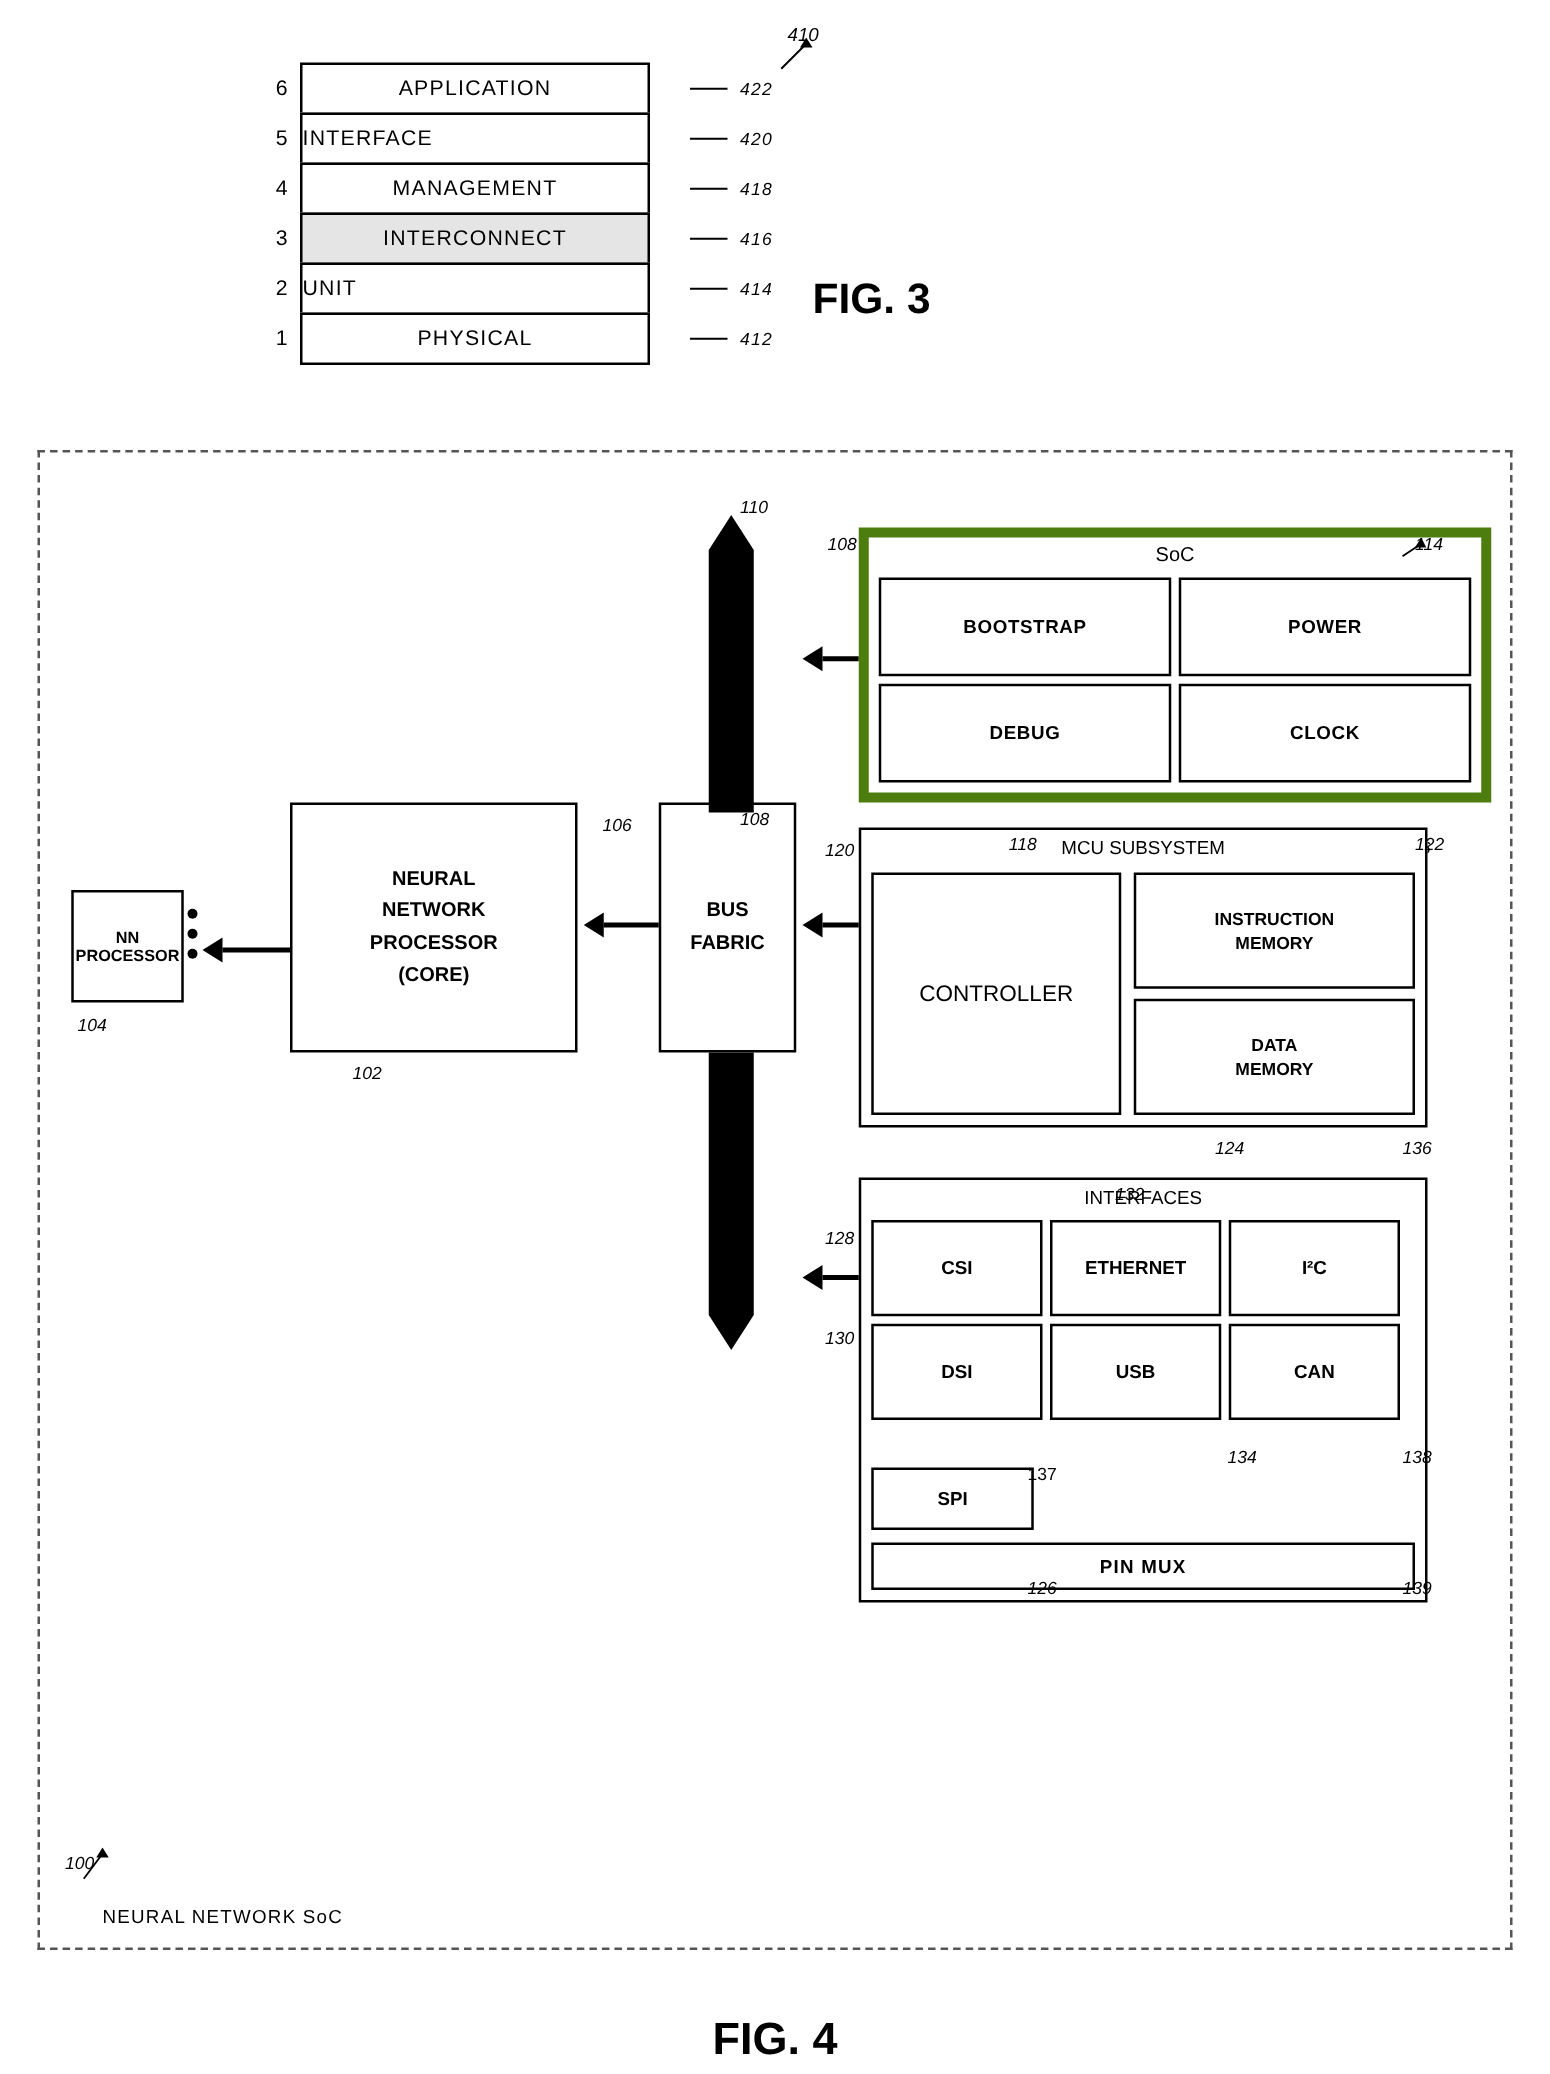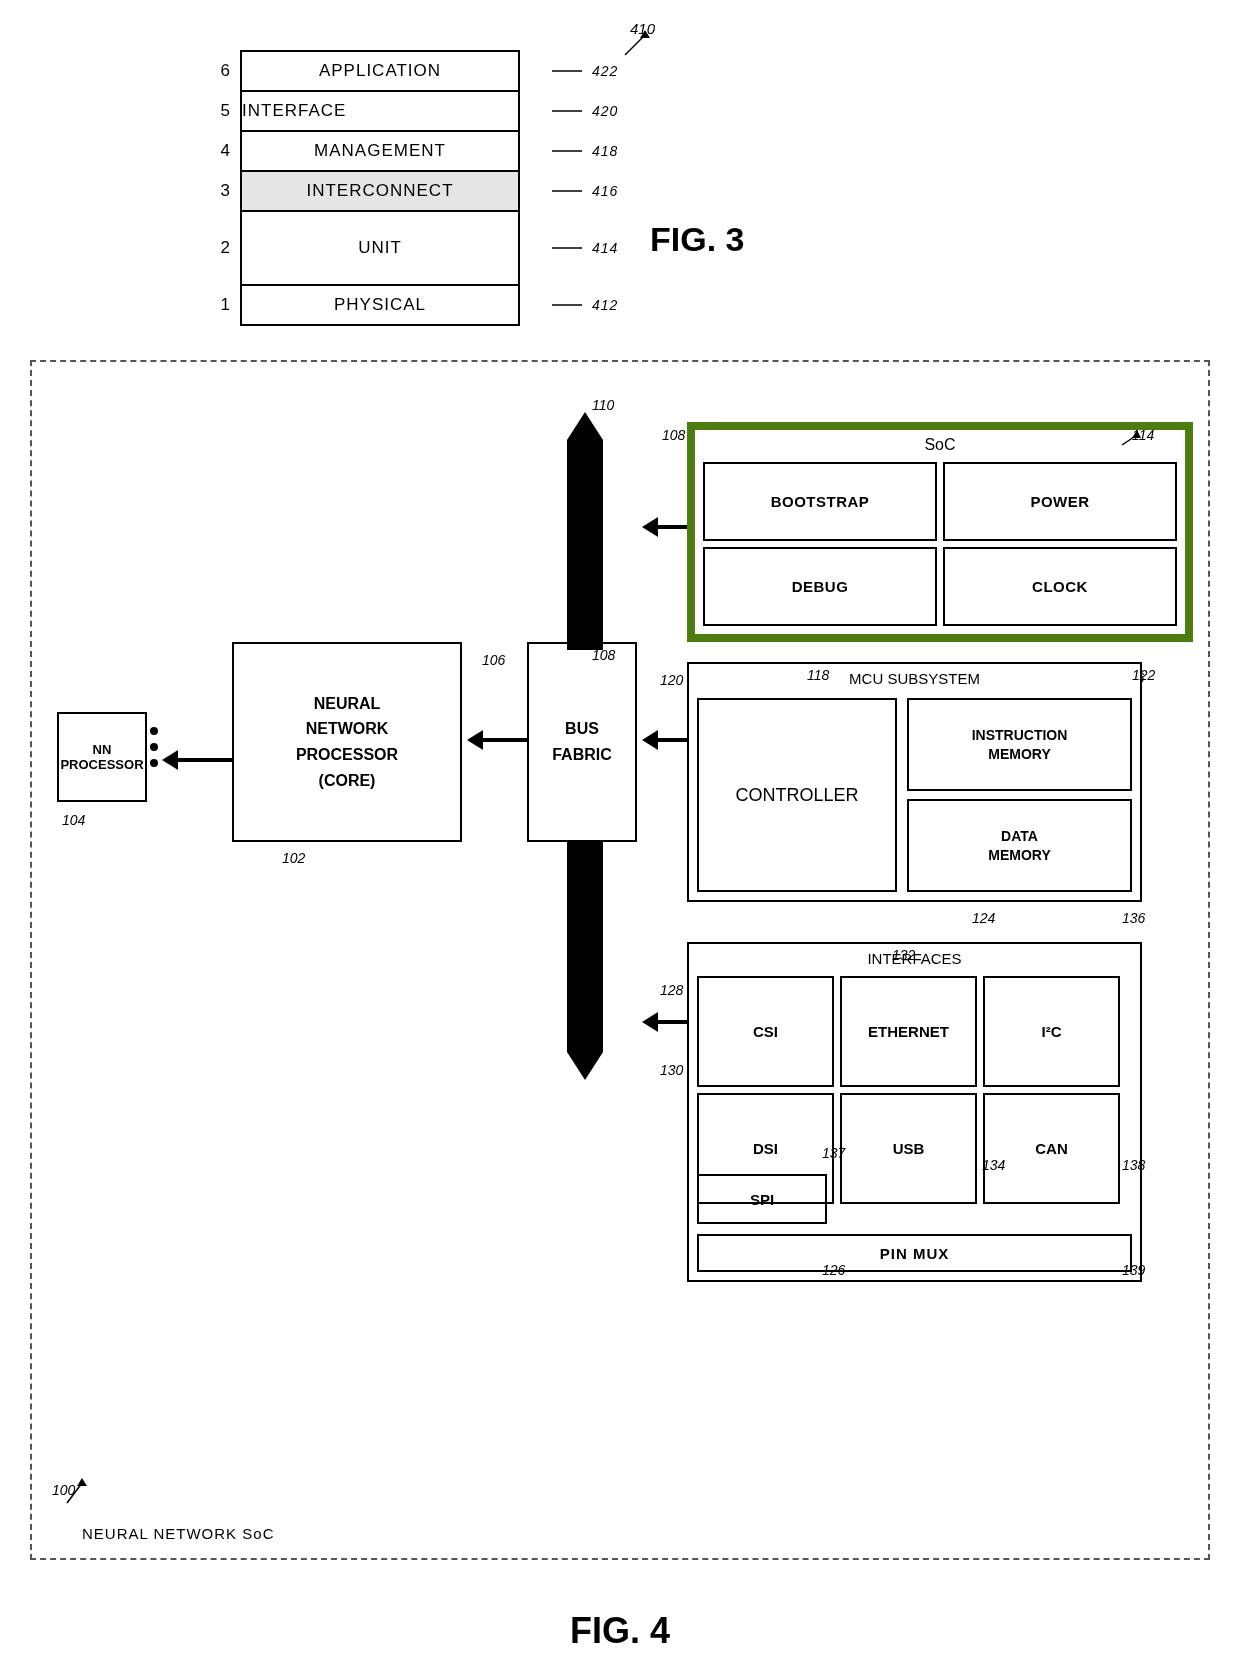--- a/index.html
+++ b/index.html
@@ -142,21 +142,21 @@
           <span style="width: 30px; font-size: 17px; text-align: right; margin-right: 10px;">3</span>
           <div style="border: 2px solid rgb(0, 0, 0); width: 280px; text-align: center; padding: 9px 0px; font-size: 17px; letter-spacing: 1px; background: #e5e5e5; position: relative;">INTERCONNECT<div style="position: absolute; left: 310px; top: 50%; transform: translateY(-50%); display: flex; align-items: center; white-space: nowrap;">
               <svg width="40" height="20">
                 <line x1="0" y1="10" x2="30" y2="10" stroke="#000" stroke-width="1.5"></line>
               </svg>
               <span style="font-size: 14px; font-style: italic;">416</span>
             </div></div>
         </div>
         <div style="display: flex; align-items: center; position: relative; margin-bottom: -2px;">
           <span style="width: 30px; font-size: 17px; text-align: right; margin-right: 10px;">2</span>
-          <div style="border: 2px solid rgb(0, 0, 0); width: 280px; text-align: center; padding: 26px 0px; font-size: 17px; letter-spacing: 1px; background: rgb(255, 255, 255); position: relative;">UNIT<div style="position: absolute; left: 310px; top: 50%; transform: translateY(-50%); display: flex; align-items: center; white-space: nowrap;">
+          <div style="border: 2px solid rgb(0, 0, 0); width: 280px; padding: 9px 0px; font-size: 17px; letter-spacing: 1px; background: rgb(255, 255, 255); position: relative;">UNIT<div style="position: absolute; left: 310px; top: 50%; transform: translateY(-50%); display: flex; align-items: center; white-space: nowrap;">
               <svg width="40" height="20">
                 <line x1="0" y1="10" x2="30" y2="10" stroke="#000" stroke-width="1.5"></line>
               </svg>
               <span style="font-size: 14px; font-style: italic;">414</span>
             </div></div>
         </div>
         <div style="display: flex; align-items: center; position: relative; margin-bottom: -2px;">
           <span style="width: 30px; font-size: 17px; text-align: right; margin-right: 10px;">1</span>
           <div style="border: 2px solid rgb(0, 0, 0); width: 280px; text-align: center; padding: 9px 0px; font-size: 17px; letter-spacing: 1px; background: rgb(255, 255, 255); position: relative;">PHYSICAL<div style="position: absolute; left: 310px; top: 50%; transform: translateY(-50%); display: flex; align-items: center; white-space: nowrap;">
               <svg width="40" height="20">
@@ -291,21 +291,21 @@
 
     <span style="position:absolute; top:310px; left:628px; font-size:14px; font-style:italic;">120</span>
     <span style="position:absolute; top:305px; left:775px; font-size:14px; font-style:italic;">118</span>
     <span style="position:absolute; top:305px; left:1100px; font-size:14px; font-style:italic;">122</span>
     <span style="position:absolute; top:548px; left:940px; font-size:14px; font-style:italic;">124</span>
     <span style="position:absolute; top:548px; left:1090px; font-size:14px; font-style:italic;">136</span>
 
     <div style="position:absolute; top:580px; left:655px; width:455px; height:340px; border:2px solid #000; background:#fff;">
       <div style="position:absolute; top:6px; left:50%; transform:translateX(-50%); font-size:15px;">INTERFACES</div>
 
-      <div style="position:absolute; top:32px; left:8px; right:20px; height:228px; display:grid; grid-template-columns:1fr 1fr 1fr; grid-template-rows:1fr 1fr; gap:6px;border-radius:24px;">
+      <div style="position:absolute; top:32px; left:8px; right:20px; height:160px; display:grid; grid-template-columns:1fr 1fr 1fr; grid-template-rows:1fr 1fr; gap:6px;border-radius:24px;">
         <div class="iface-cell">CSI</div>
         <div class="iface-cell">ETHERNET</div>
         <div class="iface-cell">I²C</div>
         <div class="iface-cell">DSI</div>
         <div class="iface-cell">USB</div>
         <div class="iface-cell">CAN</div>
       </div>
 
       <div style="position:absolute; top:230px; left:8px; width:130px; height:50px; border:2px solid #000; display:flex; align-items:center; justify-content:center; font-size:15px; font-weight:bold;">
         <span>SPI</span>
@@ -313,21 +313,21 @@
 
       <div style="position:absolute; top:290px; left:8px; right:8px; height:38px; border:2px solid #000; display:flex; align-items:center; justify-content:center; font-size:15px; font-weight:bold; letter-spacing:1px;">
         <span>PIN  MUX</span>
       </div>
     </div>
 
     <span style="position:absolute; top:585px; left:860px; font-size:14px; font-style:italic;">132</span>
     <span style="position:absolute; top:620px; left:628px; font-size:14px; font-style:italic;">128</span>
     <span style="position:absolute; top:700px; left:628px; font-size:14px; font-style:italic;">130</span>
     <span style="position:absolute; top:795px; left:950px; font-size:14px; font-style:italic;">134</span>
-    <span style="position:absolute; top:783px; left:790px; font-size:14px; font-style:italic;">137</span>
+    <span style="position:absolute; top:809px; left:790px; font-size:14px; ">137</span>
     <span style="position:absolute; top:795px; left:1090px; font-size:14px; font-style:italic;">138</span>
     <span style="position:absolute; top:900px; left:790px; font-size:14px; font-style:italic;">126</span>
     <span style="position:absolute; top:900px; left:1090px; font-size:14px; font-style:italic;">139</span>
 
   </div>
 
   <div style="position:absolute; top:1610px; left:50%; transform:translateX(-50%); font-size:36px; font-weight:bold; white-space:nowrap;">FIG. 4</div>
 
 </div>
 

